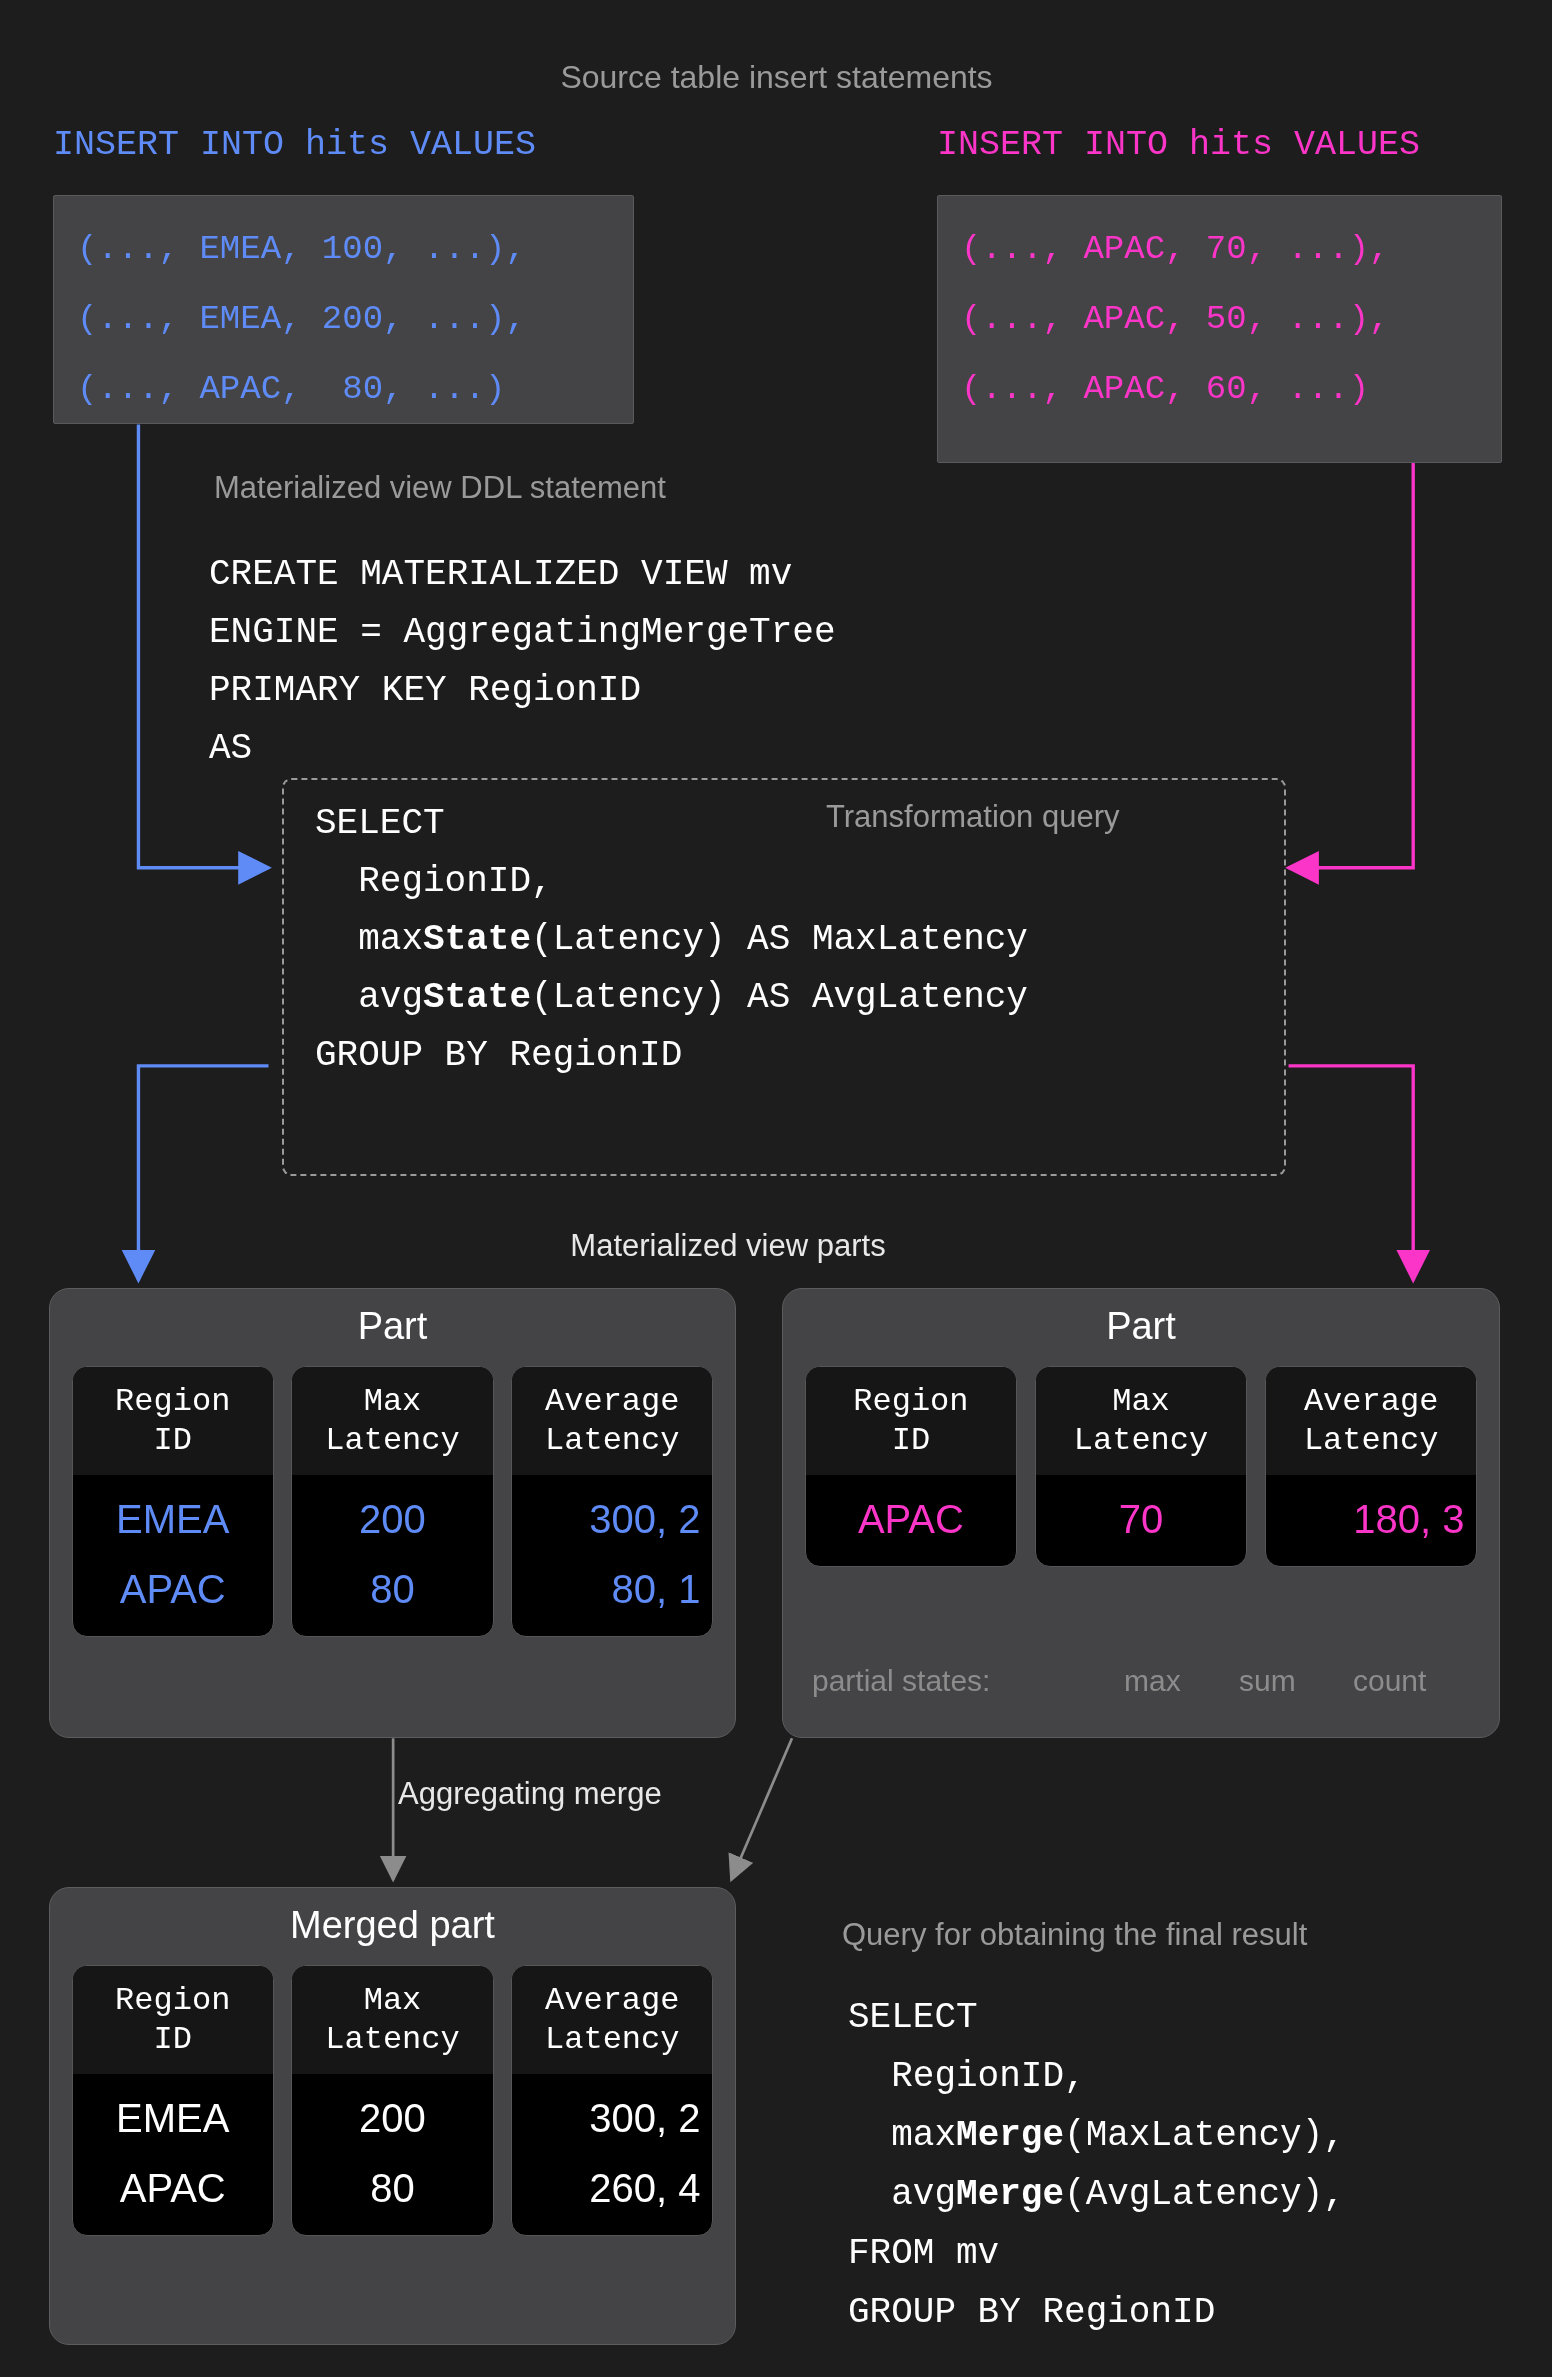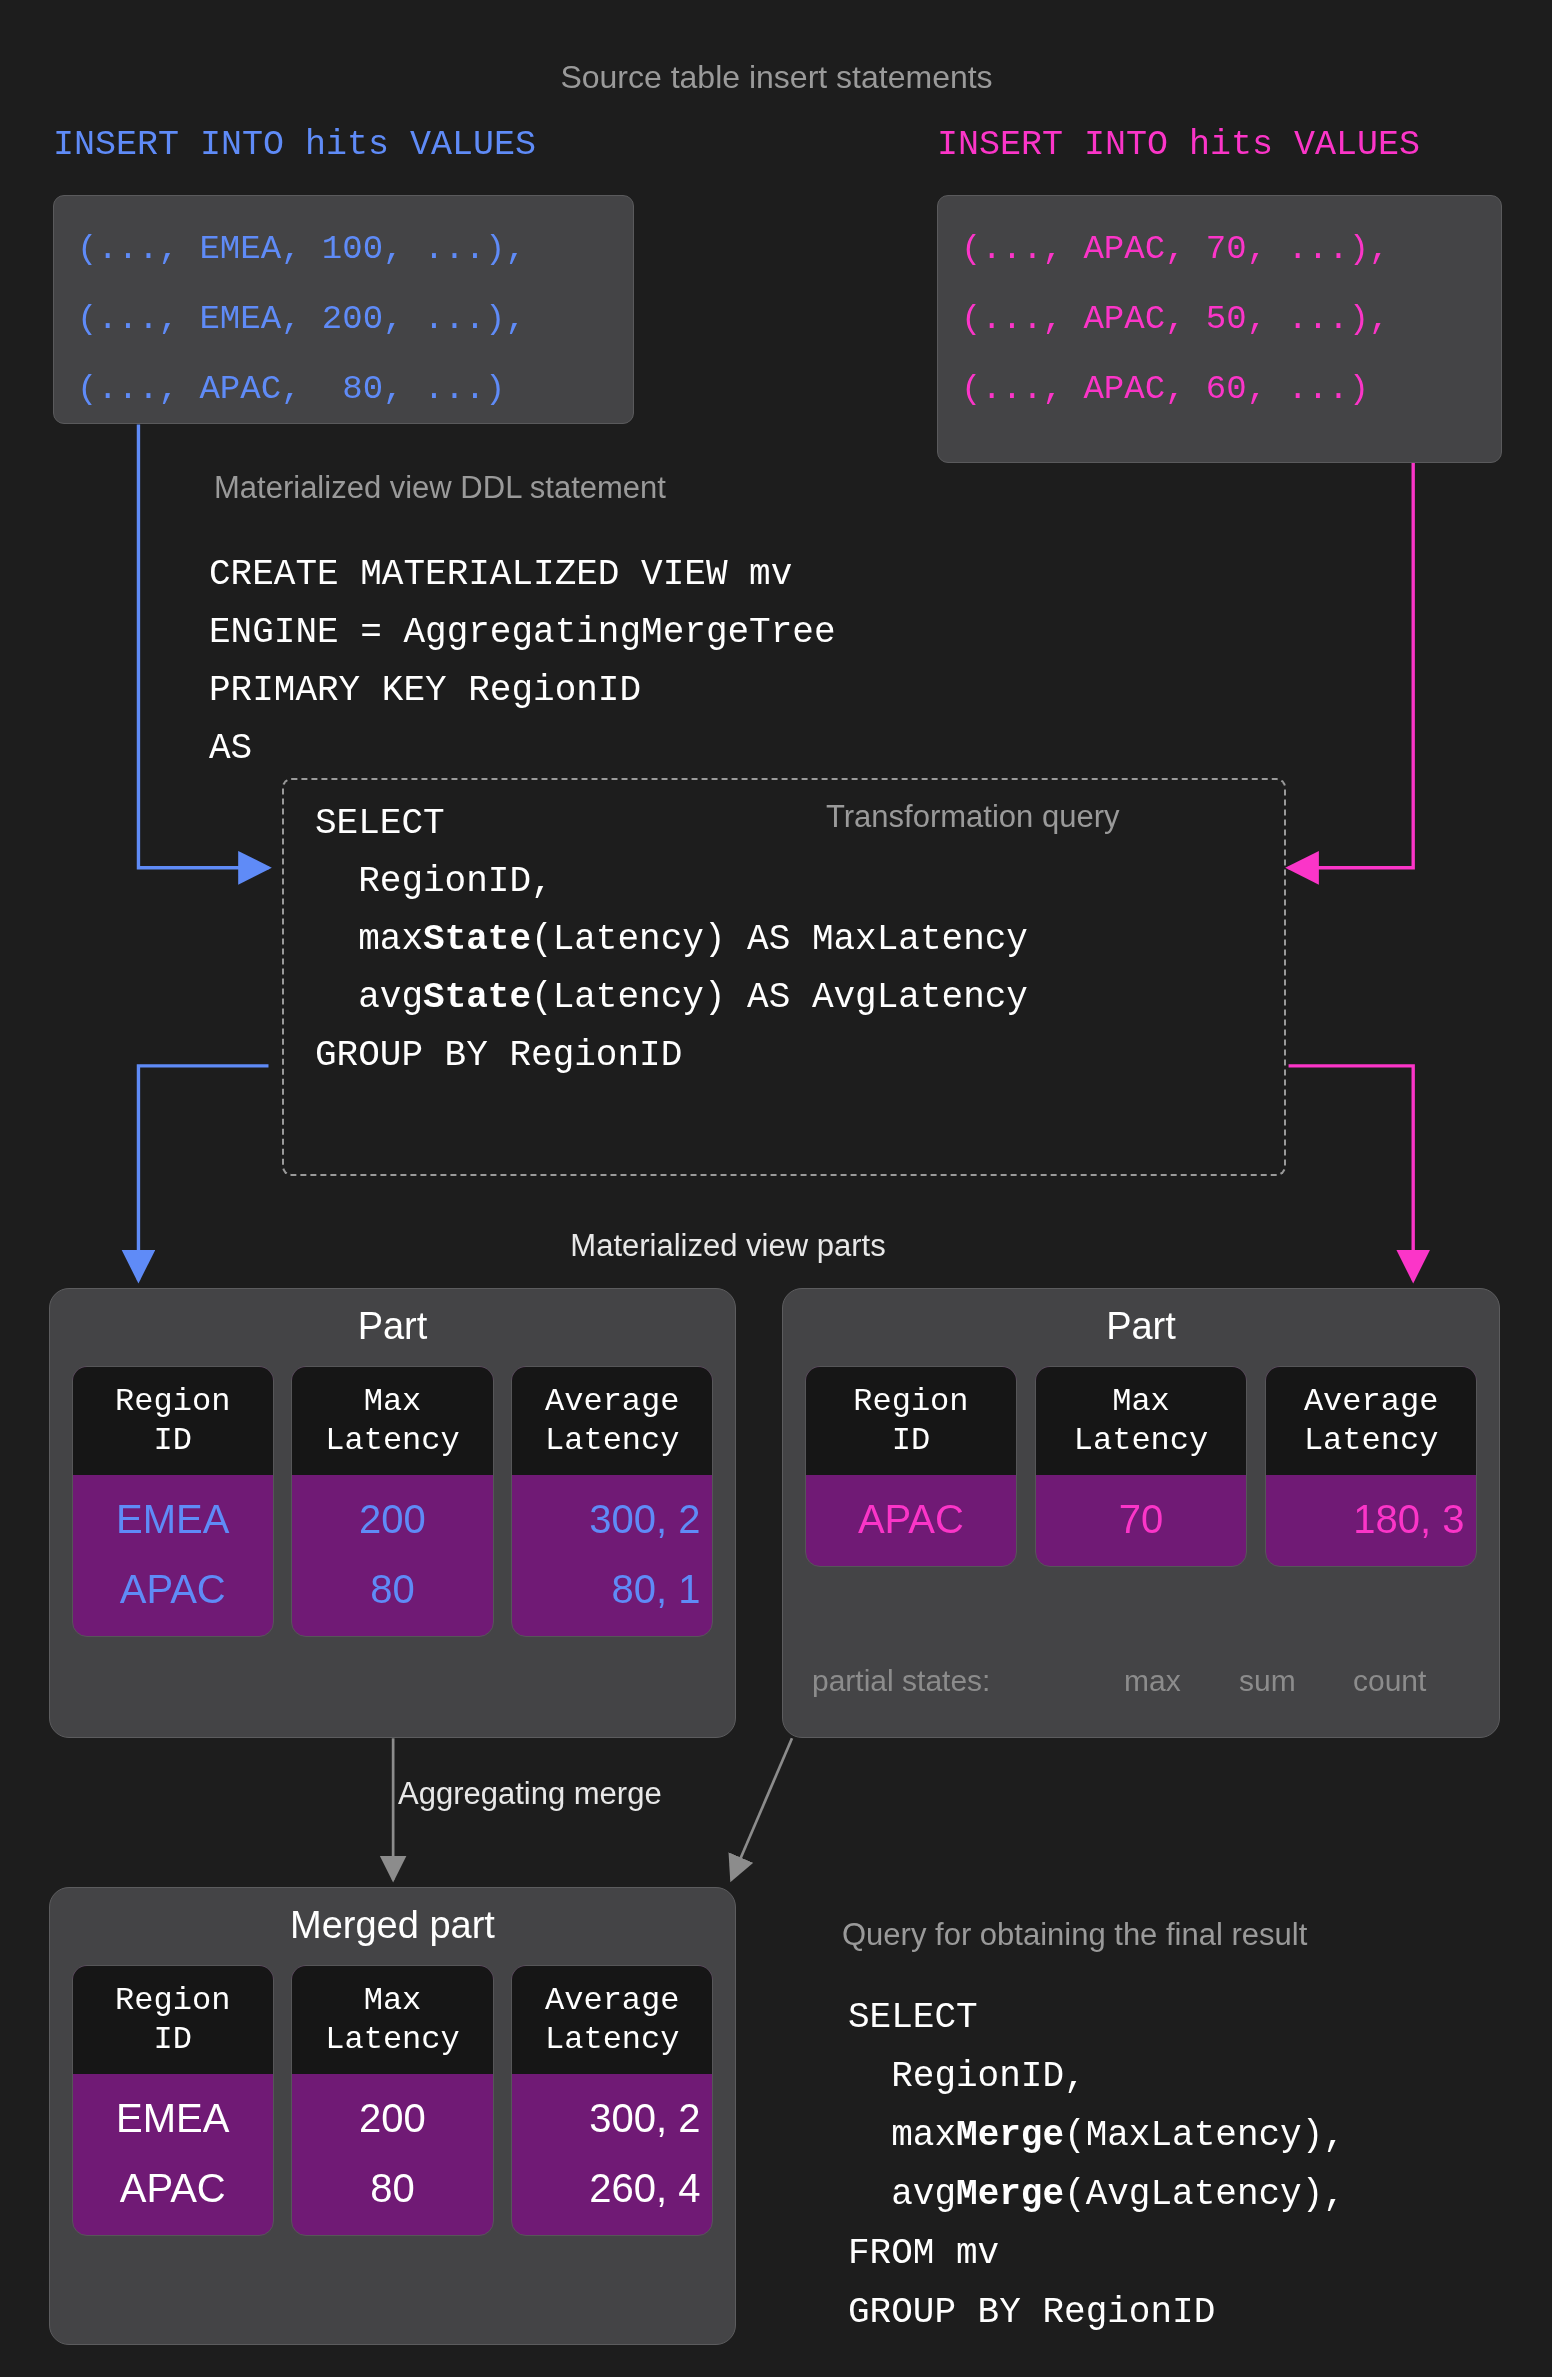--- a/index.html
+++ b/index.html
@@ -44,21 +44,21 @@
     letter-spacing: 0px;
     white-space: pre;
   }
   .blue { color: #5f8bf7; }
   .pink { color: #fb35c8; }
 
   
   .codebox {
     background: #444446;
     border: 1.3px solid #5a5a5c;
-    border-radius: 11px;
+    border-radius: 2px;
     box-sizing: border-box;
     padding: 17.5px 20px 17.5px 23px;
   }
   .codebox .line {
     font-family: "Liberation Mono", monospace;
     font-size: 34px;
     line-height: 70px;
     white-space: pre;
   }
 
@@ -98,21 +98,21 @@
     text-align: center;
     font-size: 38px;
     color: #ffffff;
     font-family: "Liberation Sans", sans-serif;
   }
   .cols {
     display: flex;
     gap: 17.5px;
   }
   .col {
-    background: #701a75;
+    background: #000000;
     border: 1.3px solid #565658;
     border-radius: 15px;
     overflow: hidden;
     box-sizing: border-box;
     flex: 1;
   }
   .col-head {
     background: #161616;
     text-align: center;
     font-family: "Liberation Mono", monospace;

